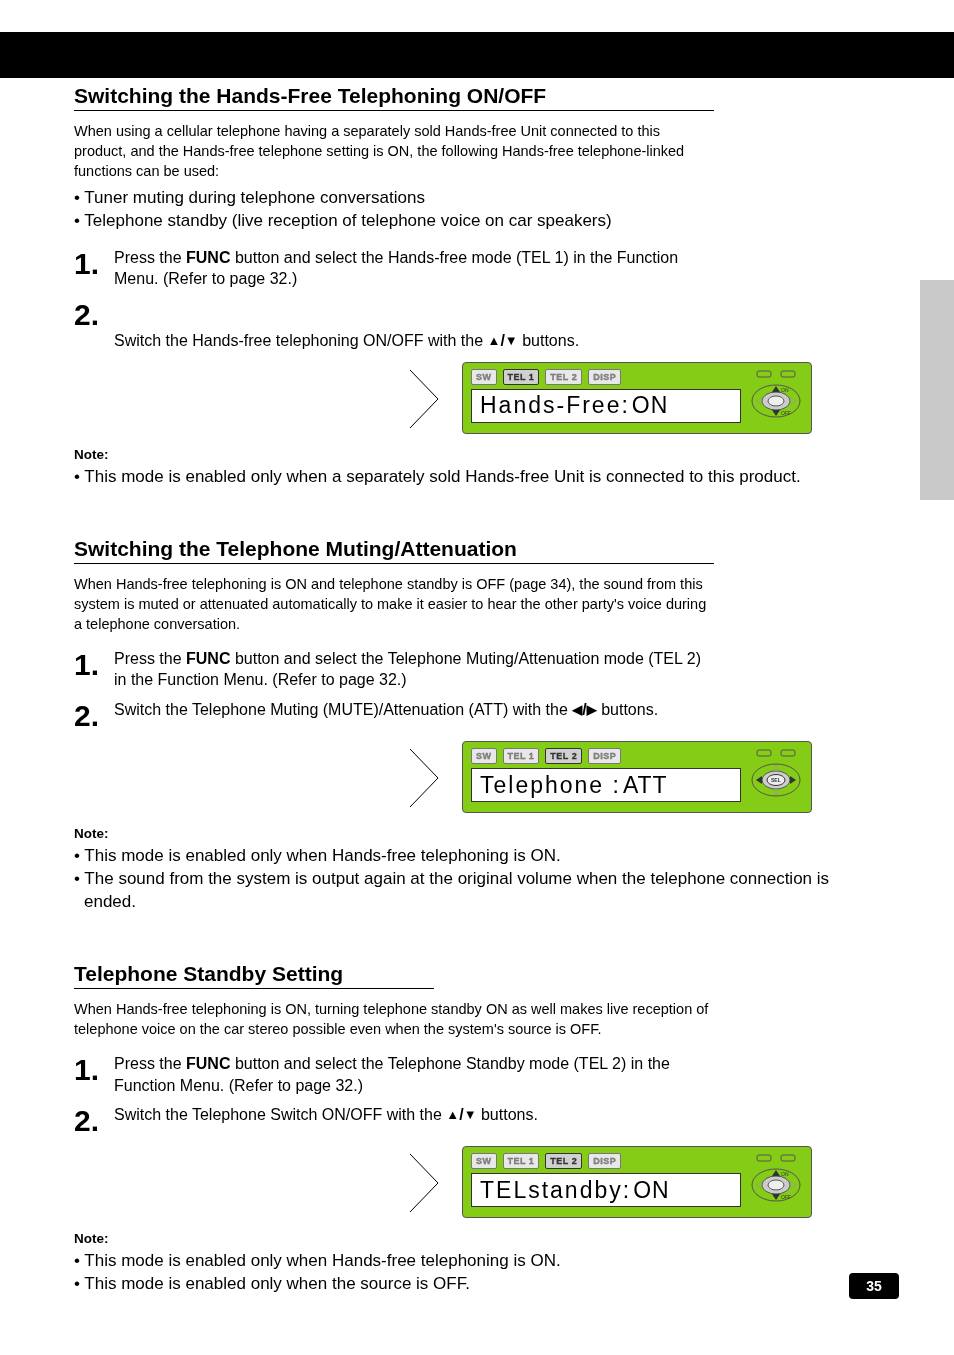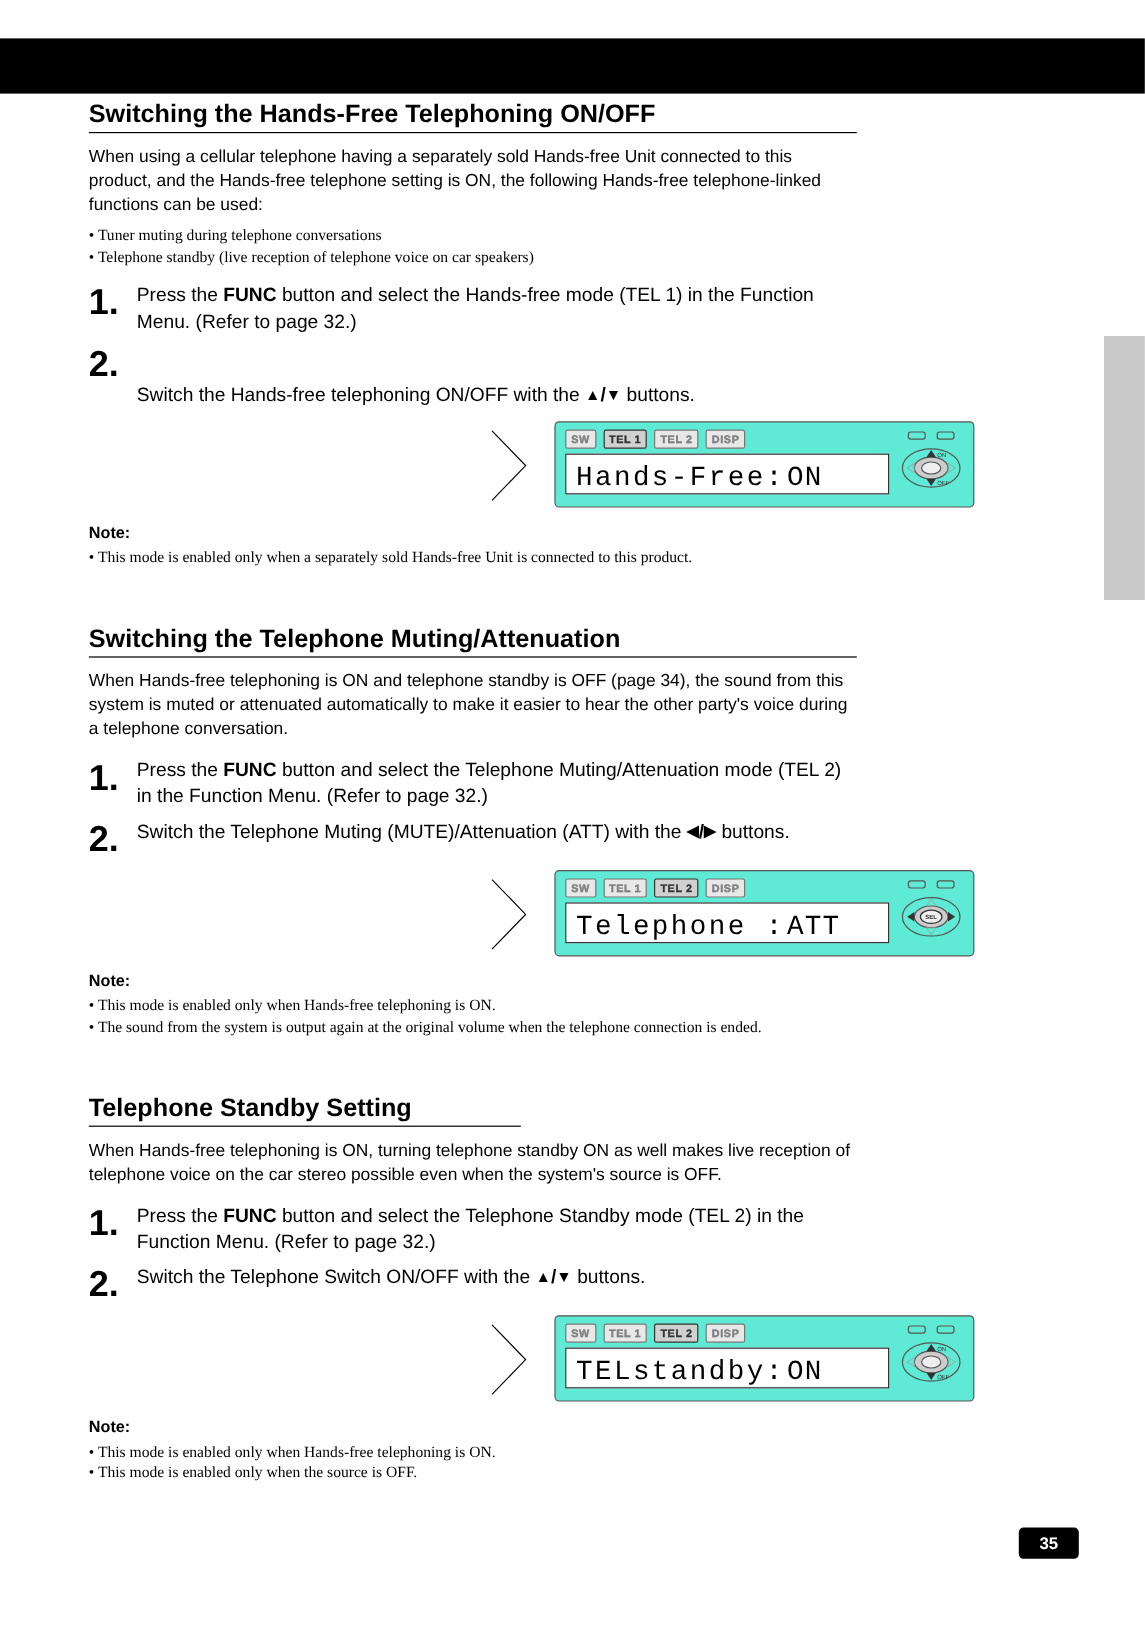--- a/index.html
+++ b/index.html
@@ -52,21 +52,21 @@
   
   .fig-row { position: relative; height: 74px; margin: 10px 0 10px 0; }
   .big-chev {
     position: absolute; left: 334px; top: 6px;
     width: 34px; height: 62px;
   }
   .big-chev svg { width: 100%; height: 100%; }
   .dev {
     position: absolute; left: 388px; top: 0;
     width: 350px; height: 72px;
-    background: #5eead4;
+    background: #84cc16;
     border: 1.2px solid #555; border-radius: 4px;
   }
   .dev-inner { position: absolute; left: 8px; top: 6px; right: 70px; bottom: 6px; }
   .seg { display: flex; gap: 6px; }
   .seg-btn {
     height: 16px; padding: 0 4px;
     border: 1px solid #777; border-radius: 2px;
     background: #e8e8e8;
     font-family: Arial, sans-serif;
     font-size: 9px; font-weight: bold; letter-spacing: 0.5px;
@@ -78,35 +78,35 @@
     background: #d0d0d0;
     border-color: #333;
     color: #333;
     -webkit-text-stroke: 0.3px #333;
   }
   .lcd {
     margin-top: 4px;
     height: 34px;
     border: 1.5px solid #333;
     background: #fff;
-    display: flex; align-items: flex-end;
+    display: flex; align-items: center;
     padding: 0 8px;
-    font-family: Liberation Mono, monospace;
+    font-family: Liberation Sans, sans-serif;
   }
   .lcd-main { font-size: 23px; letter-spacing: 2px; font-weight: 500; white-space: nowrap; }
   .lcd-val { font-size: 23px; letter-spacing: 1px; font-weight: 500; margin-left: 2px; font-stretch: condensed; }
 
   .knob {
     position: absolute; right: 6px; top: 6px; width: 58px; height: 58px;
   }
   .knob svg { width: 100%; height: 100%; }
   .step2txt { flex: 1; margin-top: 32px; }
 
   .bullets { margin-top: 6px; }
-  .bullet { font-size: 13px; line-height: 1.35; padding-left: 10px; text-indent: -10px; font-family: Liberation Serif, serif; }
+  .bullet { font-size: 17px; line-height: 1.35; padding-left: 10px; text-indent: -10px; }
 
 </style>
 </head>
 <body>
 
 <div class="black-bar"></div>
 <div class="side-tab"></div>
 <div class="page-badge">35</div>
 
 <div class="content">

